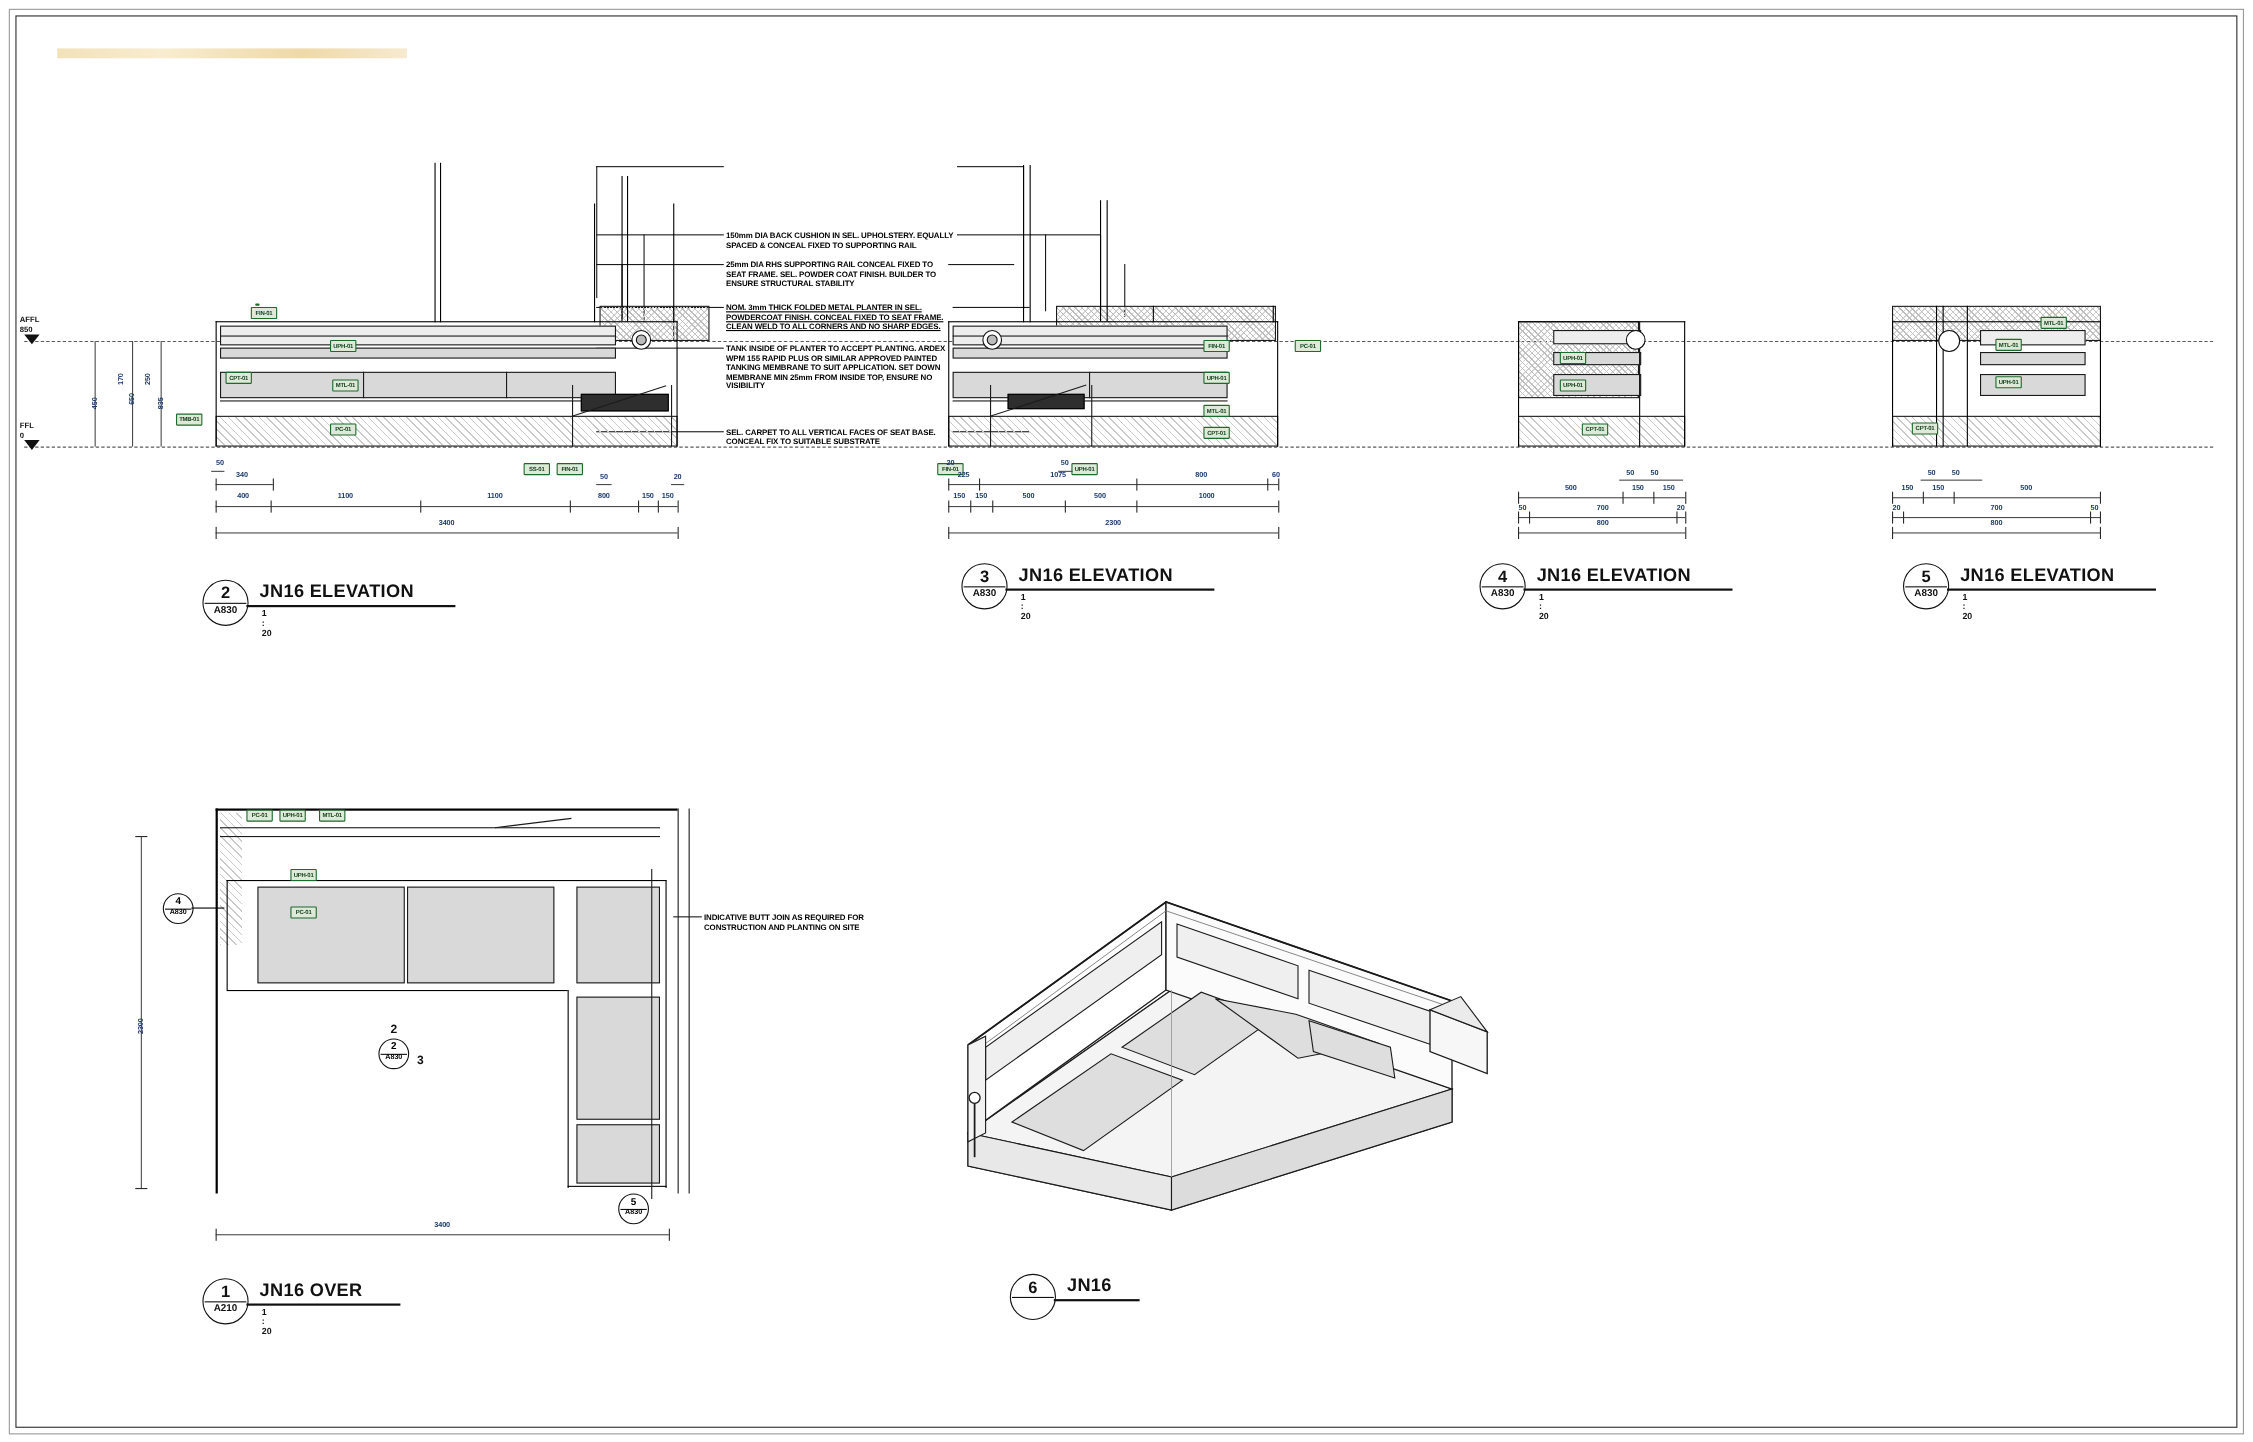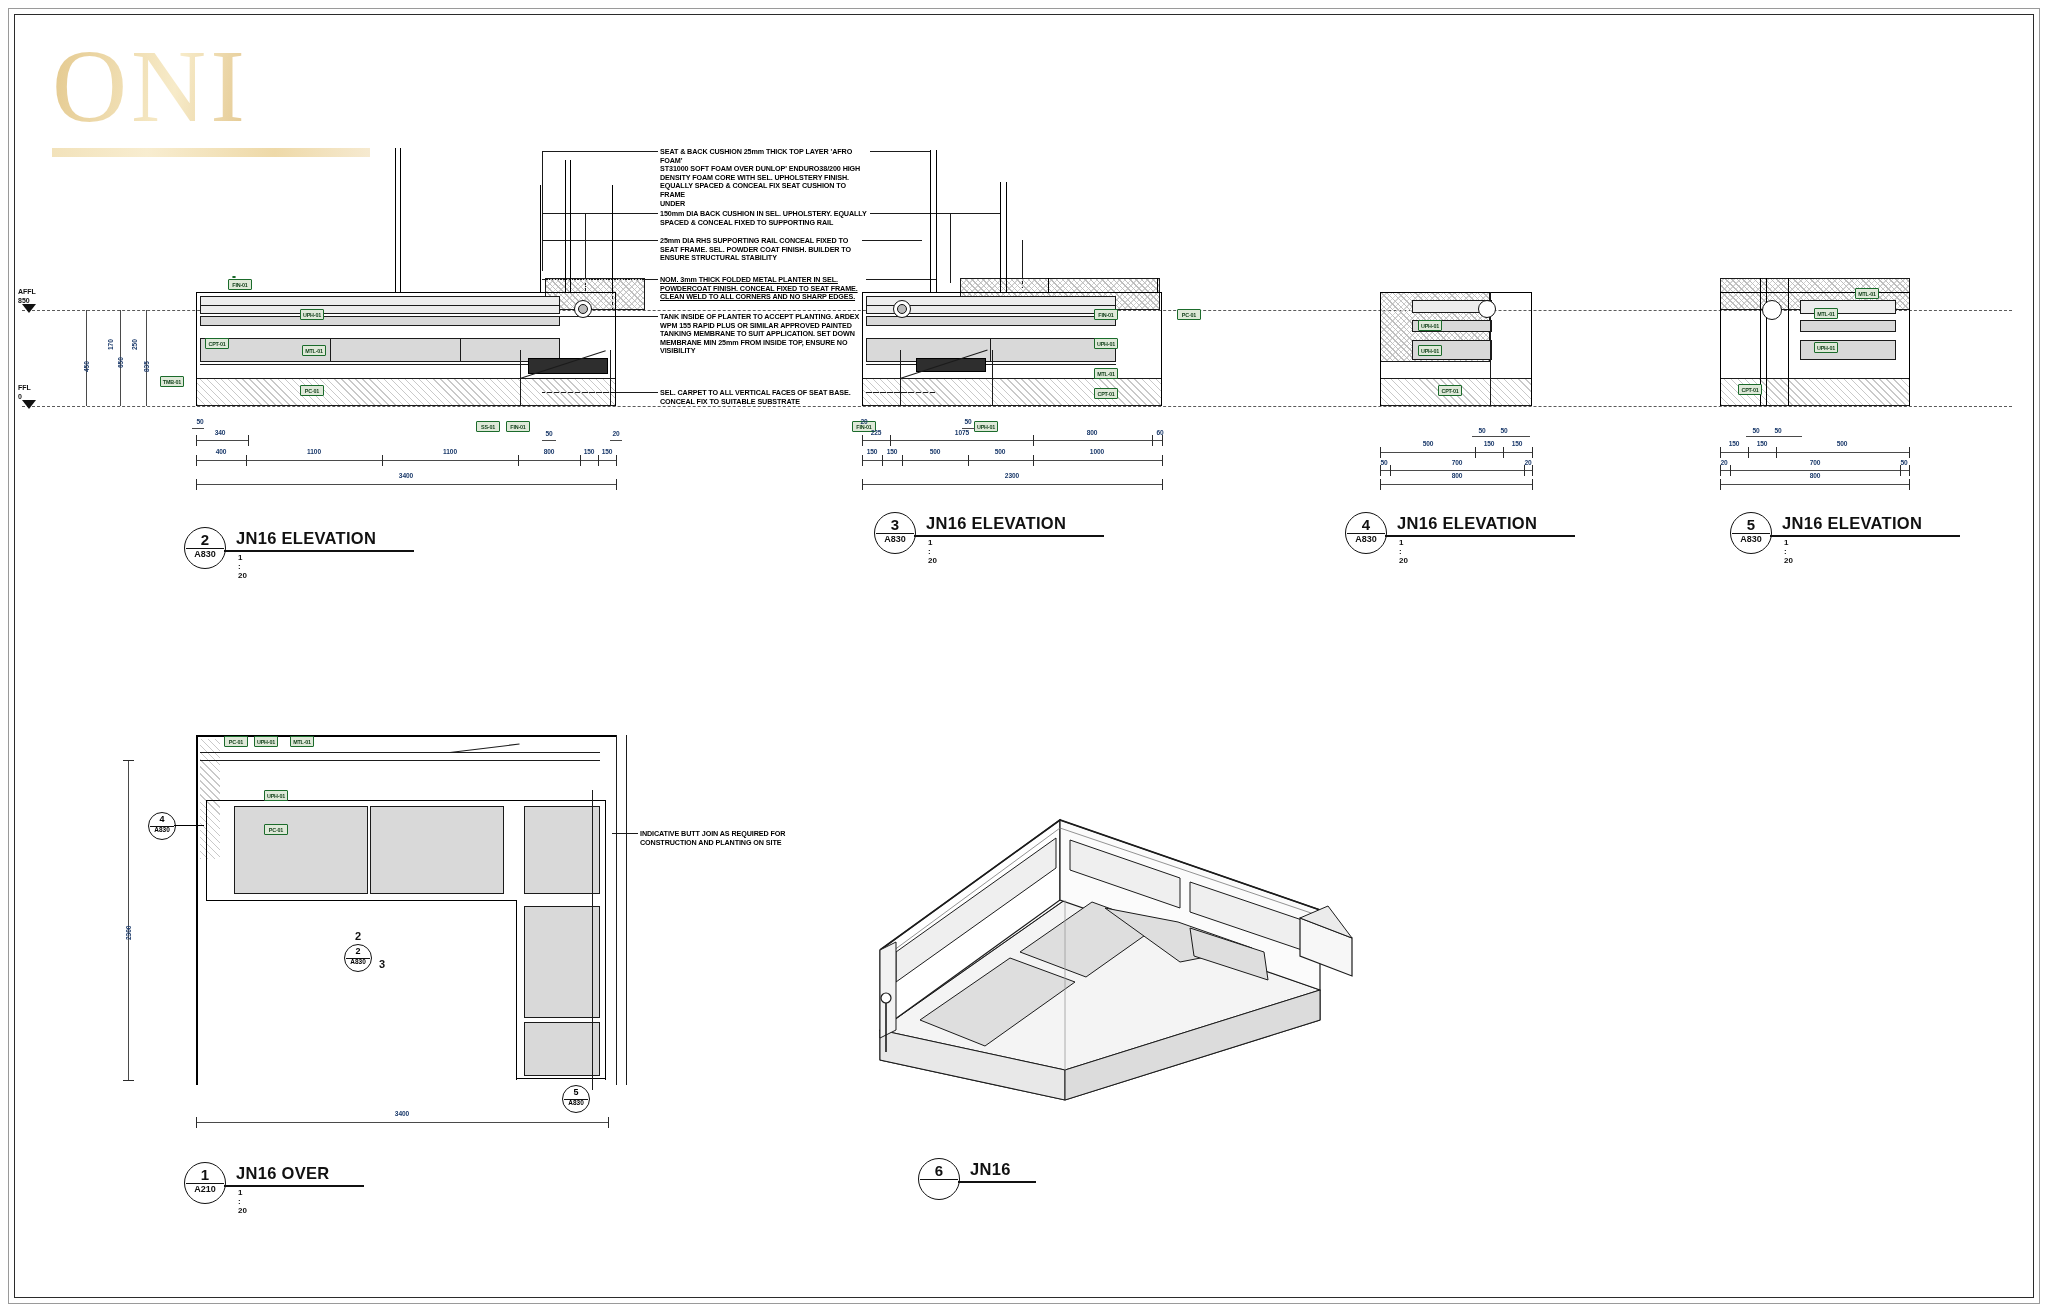--- a/index.html
+++ b/index.html
@@ -77,29 +77,23 @@
   .secmark .s{position:absolute;left:0;top:13px;width:26px;text-align:center;font-size:6.5px;font-weight:bold;}
 </style>
 </head>
 <body>
 
 <div class="sheet">
   <div class="border-outer"></div>
   <div class="border-inner"></div>
 
   <div class="logo">
-    <div class="logo-word">ONI</div>
     <div class="logo-rule"></div>
   </div>
 
-  <div class="note" style="left:660px;top:148px;width:210px;">SEAT &amp; BACK CUSHION 25mm THICK TOP LAYER 'AFRO FOAM'
-ST31000 SOFT FOAM OVER DUNLOP' ENDURO38/200 HIGH
-DENSITY FOAM CORE WITH SEL. UPHOLSTERY FINISH.
-EQUALLY SPACED &amp; CONCEAL FIX SEAT CUSHION TO FRAME
-UNDER</div>
   <div class="leader" style="left:542px;top:151px;width:116px;"></div>
   <div class="leader" style="left:870px;top:151px;width:60px;"></div>
 
   <div class="note" style="left:660px;top:210px;width:210px;">150mm DIA BACK CUSHION IN SEL. UPHOLSTERY. EQUALLY
 SPACED &amp; CONCEAL FIXED TO SUPPORTING RAIL</div>
   <div class="leader" style="left:542px;top:213px;width:116px;"></div>
   <div class="leader" style="left:870px;top:213px;width:130px;"></div>
 
   <div class="note" style="left:660px;top:237px;width:210px;">25mm DIA RHS SUPPORTING RAIL CONCEAL FIXED TO
 SEAT FRAME. SEL. POWDER COAT FINISH. BUILDER TO

